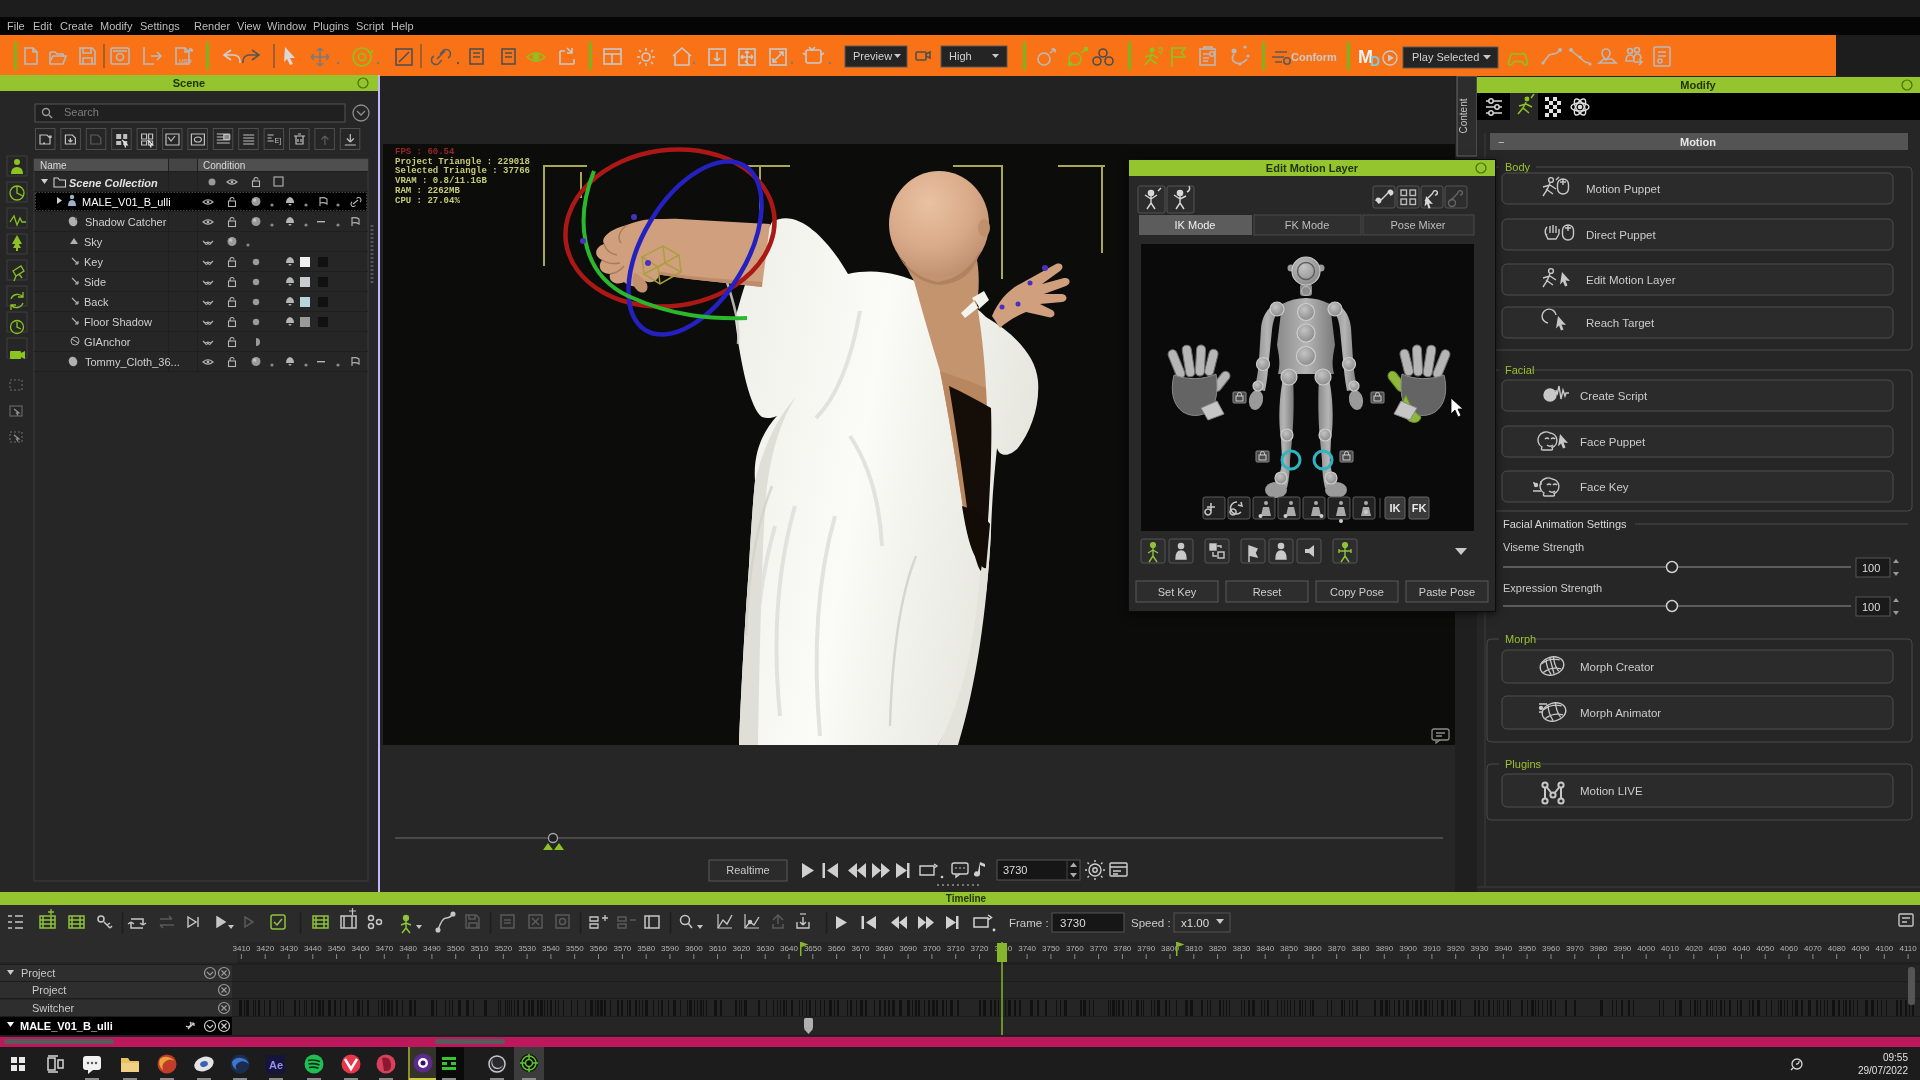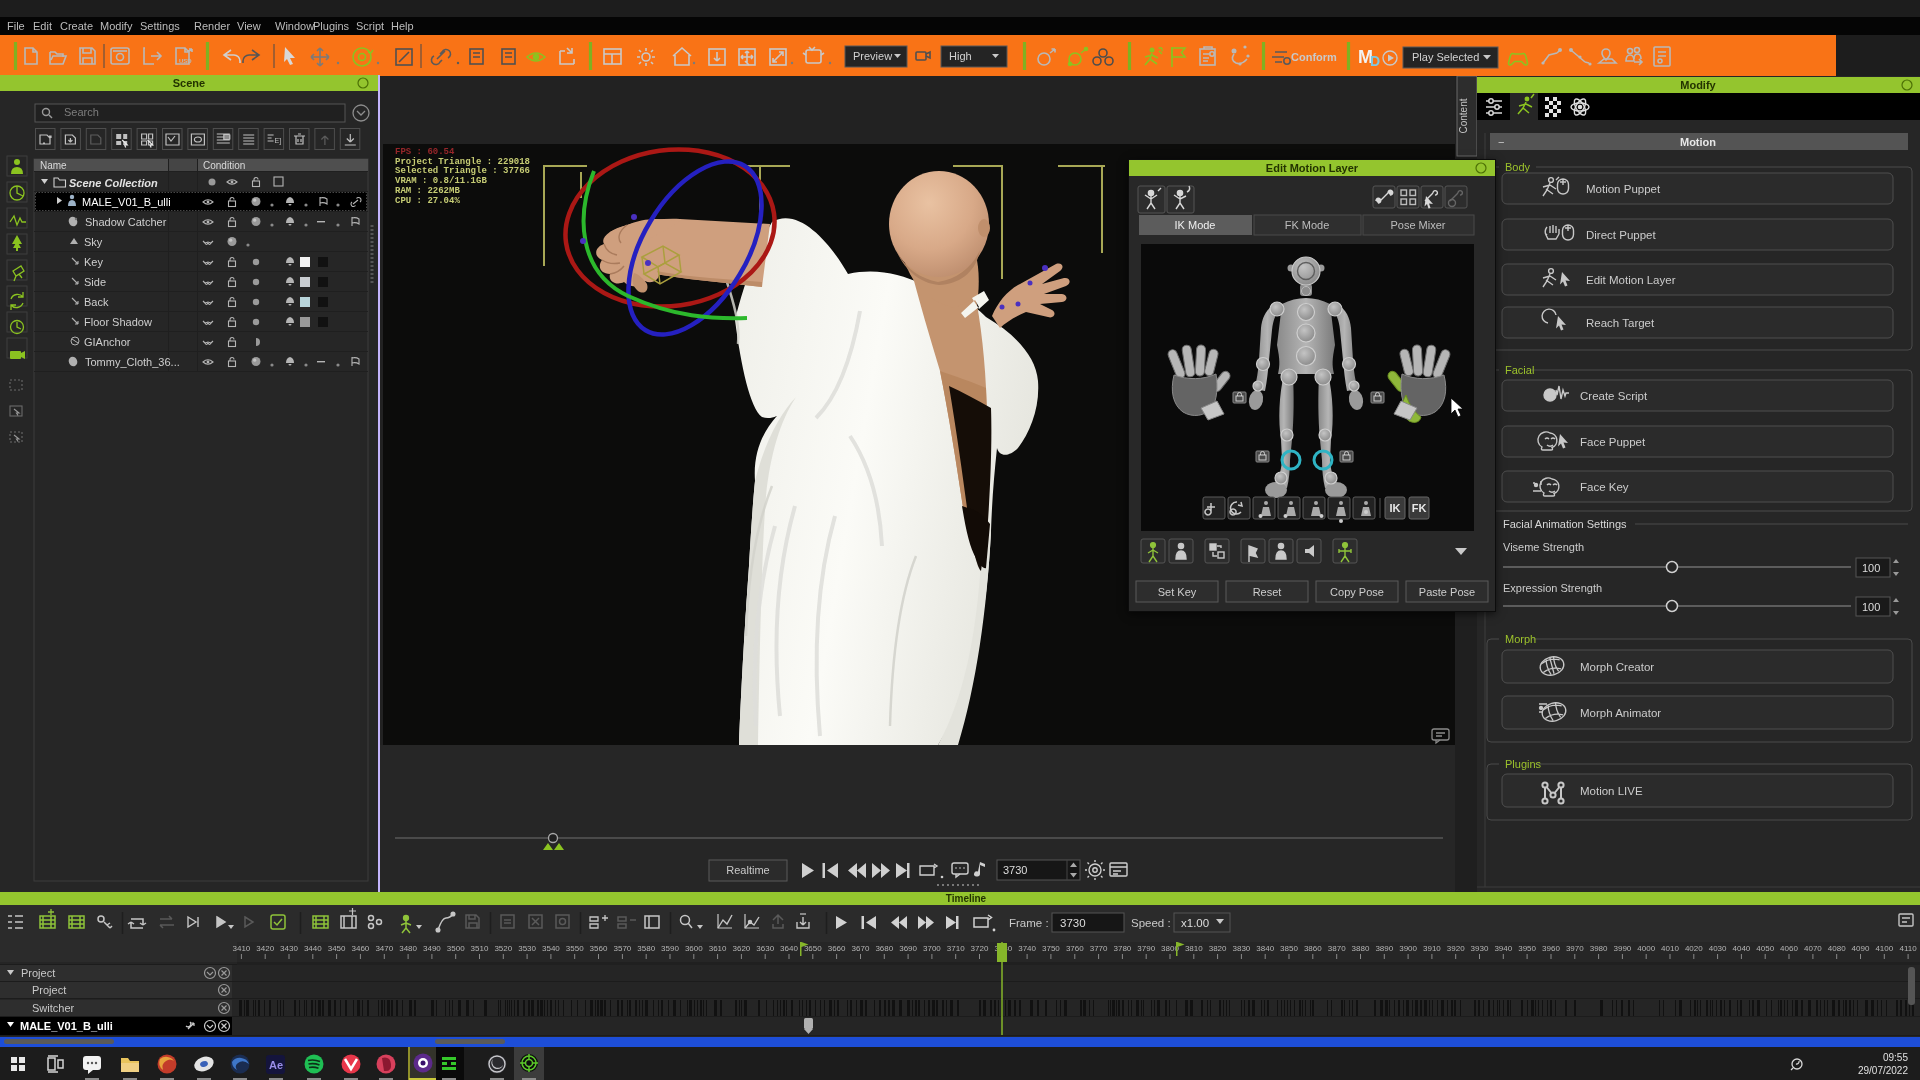--- a/index.html
+++ b/index.html
@@ -14,21 +14,21 @@
 
 
 <div class="abs" style="left:0;top:17px;width:1920px;height:18px;background:#050505;">
   <div class="abs" style="left:7px;top:3px;font-size:11px;color:#bdbdbd;">File</div>
   <div class="abs" style="left:33px;top:3px;font-size:11px;color:#bdbdbd;">Edit</div>
   <div class="abs" style="left:60px;top:3px;font-size:11px;color:#bdbdbd;">Create</div>
   <div class="abs" style="left:100px;top:3px;font-size:11px;color:#bdbdbd;">Modify</div>
   <div class="abs" style="left:140px;top:3px;font-size:11px;color:#bdbdbd;">Settings</div>
   <div class="abs" style="left:194px;top:3px;font-size:11px;color:#bdbdbd;">Render</div>
   <div class="abs" style="left:237px;top:3px;font-size:11px;color:#bdbdbd;">View</div>
-  <div class="abs" style="left:267px;top:3px;font-size:11px;color:#bdbdbd;margin-left:8px;">Window</div>
+  <div class="abs" style="left:267px;top:3px;font-size:11px;color:#bdbdbd;">Window</div>
   <div class="abs" style="left:313px;top:3px;font-size:11px;color:#bdbdbd;">Plugins</div>
   <div class="abs" style="left:356px;top:3px;font-size:11px;color:#bdbdbd;">Script</div>
   <div class="abs" style="left:391px;top:3px;font-size:11px;color:#bdbdbd;">Help</div>
 </div>
 
 <div id="toolbar" class="abs" style="left:0;top:35px;width:1836px;height:41px;background:#f97316;">
   <svg width="1920" height="41" viewBox="0 0 1920 41">
     <g stroke="#b9b9b9" stroke-width="1.6" fill="none">
 
       <g stroke="#7fb221" stroke-width="3.2">
@@ -1080,21 +1080,21 @@
     <rect x="187" y="421" width="82" height="21" fill="#2d2d2d" stroke="#5a5a5a"></rect>
     <rect x="277" y="421" width="82" height="21" fill="#2d2d2d" stroke="#5a5a5a"></rect>
     <text x="48" y="436" text-anchor="middle">Set Key</text>
     <text x="138" y="436" text-anchor="middle">Reset</text>
     <text x="228" y="436" text-anchor="middle">Copy Pose</text>
     <text x="318" y="436" text-anchor="middle">Paste Pose</text>
   </g>
 </svg>
 </div>
 
-<div id="timeline" class="abs" style="left:0;top:892px;width:1920px;height:155px;background:#1d4ed8;">
+<div id="timeline" class="abs" style="left:0;top:892px;width:1920px;height:155px;background:#be185d;">
 <svg width="1920" height="155" viewBox="0 0 1920 155">
 
   <rect x="0" y="0" width="1920" height="13" fill="#94c52e"></rect>
   <text x="966" y="10" text-anchor="middle" font-size="10" font-weight="bold" fill="#233300">Timeline</text>
 
   <rect x="0" y="13" width="1920" height="37" fill="#2b2b2b"></rect>
   <g fill="none" stroke="#c6c6c6" stroke-width="1.5">
     <path d="M8 24 h4 M8 30 h4 M8 36 h4 M15 24 h8 M15 30 h8 M15 36 h8"></path>
     <g stroke="#8fc33a">
             <rect x="40" y="24" width="15" height="12"></rect>

